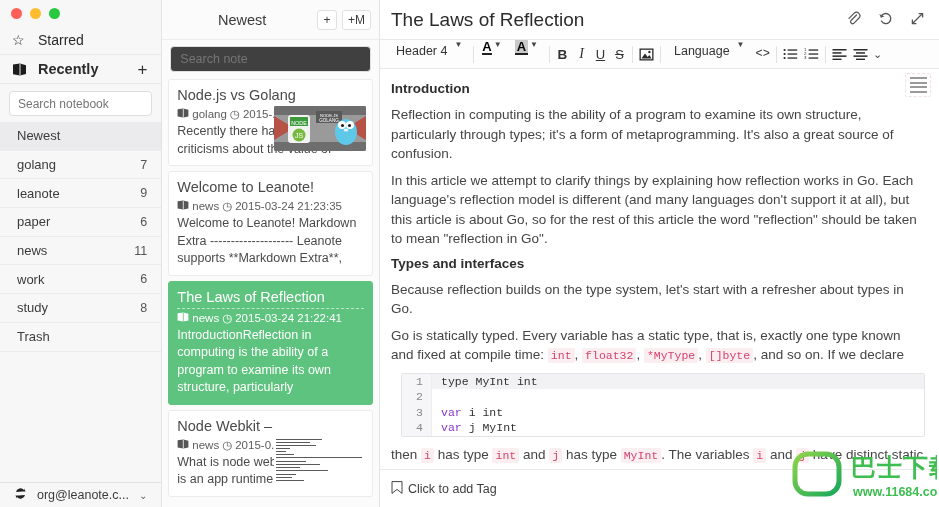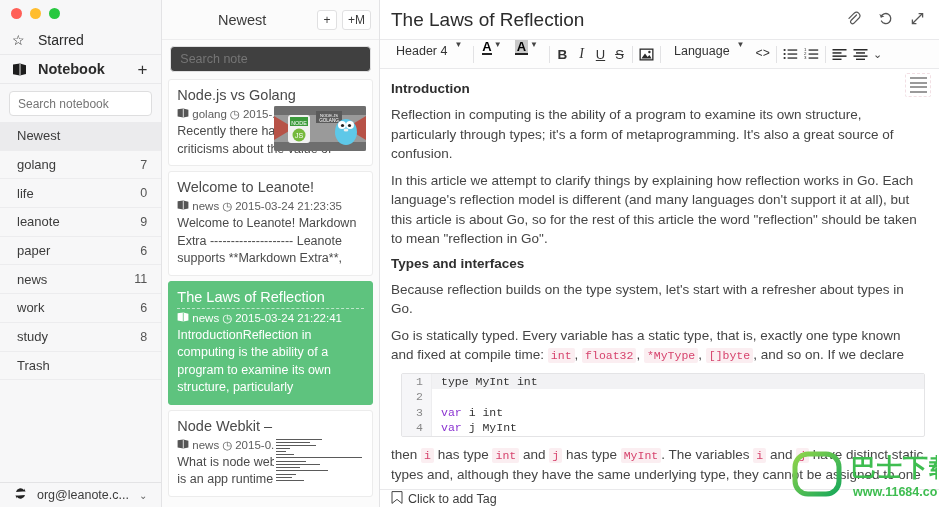--- a/index.html
+++ b/index.html
@@ -199,21 +199,21 @@
 
   .ed-hamburger {
     position: absolute; right: 8px; top: 4px;
     width: 26px; height: 24px; border: 1px dashed #f2dfe4; border-radius: 2px;
     display: flex; flex-direction: column; justify-content: center;
     align-items: center; gap: 2.5px; background: #fff;
   }
   .ed-hamburger i { display: block; width: 17px; height: 2px; background: #9a9a9a; }
 
   .ed-footer {
-    height: 18px; border-top: 1px solid #e9e9eb;
+    height: 38px; border-top: 1px solid #e9e9eb;
     display: flex; align-items: center; padding: 0 11px; gap: 5px;
     font-size: 12.5px; color: #3c3c3c; background: #fff;
   }
 
   .watermark {
     position: absolute; right: 2px; bottom: 3px;
     width: 148px; height: 56px; pointer-events: none;
   }
   .wm-text-cn { font-size: 25px; font-weight: bold; color: #3ebd50; letter-spacing: 1px; }
   .wm-text-url { font-size: 12.5px; font-weight: bold; color: #3ebd50; letter-spacing: 0px; }
@@ -235,40 +235,36 @@
       <span class="nlabel">Starred</span>
     </div>
 
     <div class="nav-row bold">
       <span class="nicon">
         <svg width="15" height="13" viewBox="0 0 15 13">
             <path d="M1 1.6 L8 0.4 L14 2.2 L14 11 L8 12.6 L1 11.2 Z" fill="#1d1d1d"></path>
             <path d="M8 0.9 L8 12.2" stroke="#fff" stroke-width="0.9"></path>
           </svg>
       </span>
-      <span class="nlabel">Notebook</span>
+      <span class="nlabel">Recently</span>
       <span class="plus">+</span>
     </div>
 
     <div class="nb-search-wrap">
       <input class="nb-search" type="text" placeholder="Search notebook" style="">
     </div>
 
     <div class="nb-list">
       <div class="nb-item active">
         <span class="nb-name">Newest</span>
         <span class="nb-count"></span>
       </div>
       <div class="nb-item">
         <span class="nb-name">golang</span>
         <span class="nb-count">7</span>
-      </div>
-      <div class="nb-item">
-        <span class="nb-name">life</span>
-        <span class="nb-count">0</span>
       </div>
       <div class="nb-item">
         <span class="nb-name">leanote</span>
         <span class="nb-count">9</span>
       </div>
       <div class="nb-item">
         <span class="nb-name">paper</span>
         <span class="nb-count">6</span>
       </div>
       <div class="nb-item">

